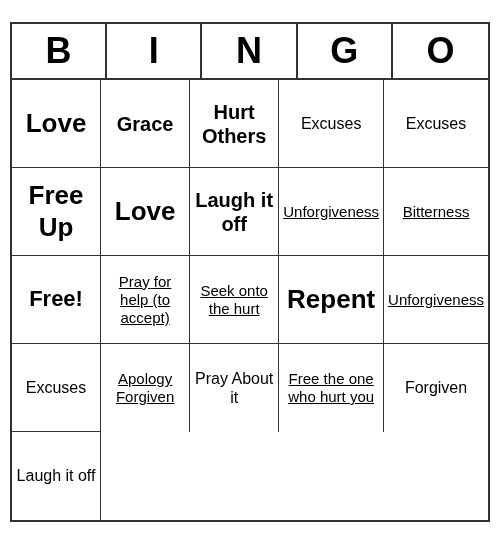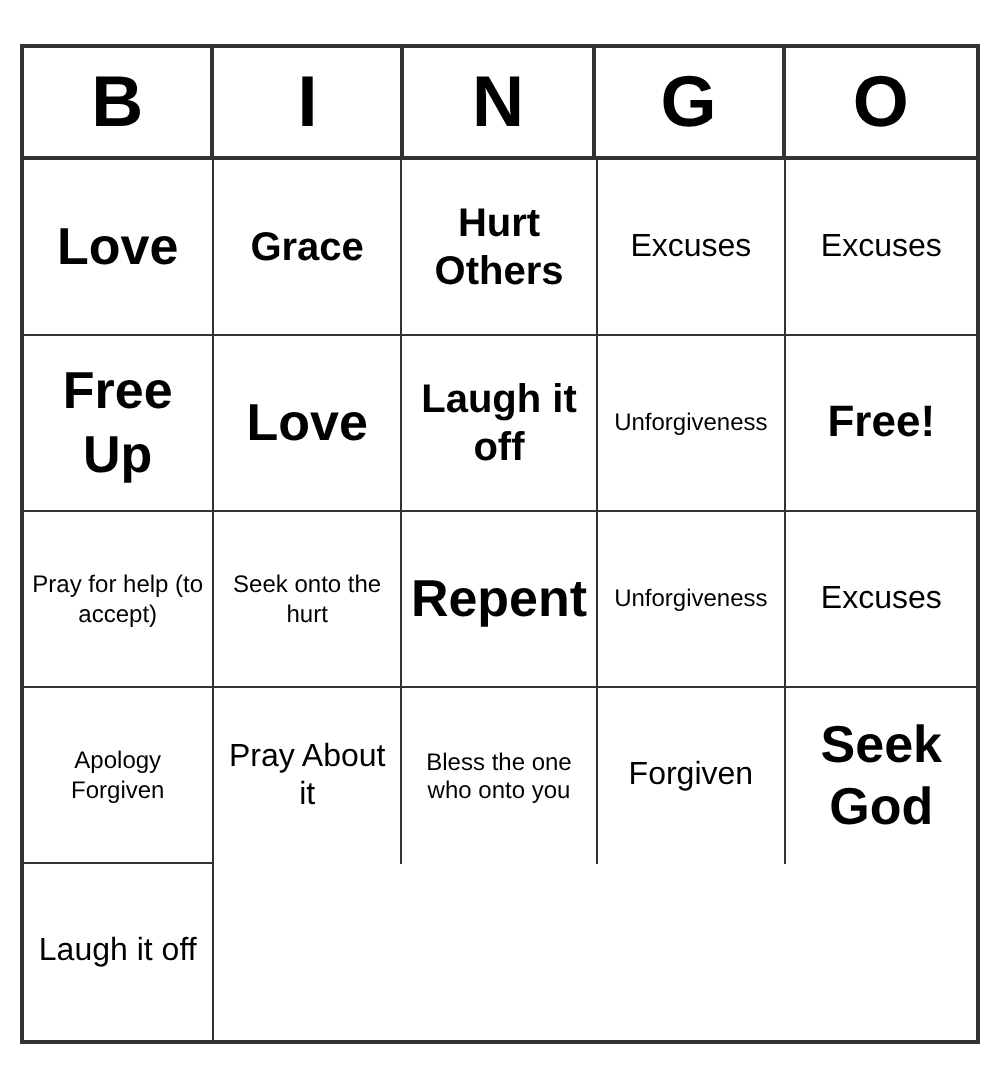--- a/index.html
+++ b/index.html
@@ -52,21 +52,21 @@
     .bingo-grid .bingo-cell:nth-last-child(-n+5) {
       border-bottom: none;
     }
     .bingo-cell span {
       display: block;
       line-height: 1.2;
     }
     .size-xl { font-size: 26px; font-weight: bold; }
     .size-lg { font-size: 20px; font-weight: bold; }
     .size-md { font-size: 16px; }
-    .size-sm { font-size: 12px; }
+    .size-sm { font-size: 15px; text-decoration: underline; }
     .free-cell { font-size: 22px; font-weight: bold; text-align: center; }
   </style>
 </head>
 <body>
 
 <div class="bingo-card">
   <div class="bingo-header">
   <div class="bingo-header-cell">B</div>
       <div class="bingo-header-cell">I</div>
       <div class="bingo-header-cell">N</div>
@@ -95,20 +95,23 @@
       <div class="bingo-cell">
         <span class="size-xl">Love</span>
       </div>
       <div class="bingo-cell">
         <span class="size-lg">Laugh it off</span>
       </div>
       <div class="bingo-cell">
         <span class="size-sm">Unforgiveness</span>
       </div>
       <div class="bingo-cell">
+        <span class="size-sm">Bitterness</span>
+      </div>
+      <div class="bingo-cell">
         <span class="free-cell">Free!</span>
       </div>
       <div class="bingo-cell">
         <span class="size-sm">Pray for help (to accept)</span>
       </div>
       <div class="bingo-cell">
         <span class="size-sm">Seek onto the hurt</span>
       </div>
       <div class="bingo-cell">
         <span class="size-xl">Repent</span>
@@ -119,25 +122,22 @@
       <div class="bingo-cell">
         <span class="size-md">Excuses</span>
       </div>
       <div class="bingo-cell">
         <span class="size-sm">Apology Forgiven</span>
       </div>
       <div class="bingo-cell">
         <span class="size-md">Pray About it</span>
       </div>
       <div class="bingo-cell">
-        <span class="size-sm">Bless the one who onto you</span>
+        <span class="size-sm">Free the one who hurt you</span>
       </div>
       <div class="bingo-cell">
         <span class="size-md">Forgiven</span>
-      </div>
-      <div class="bingo-cell">
-        <span class="size-xl">Seek God</span>
       </div>
       <div class="bingo-cell">
         <span class="size-md">Laugh it off</span>
       </div>
     </div>
 </div>
 
 </body></html>

